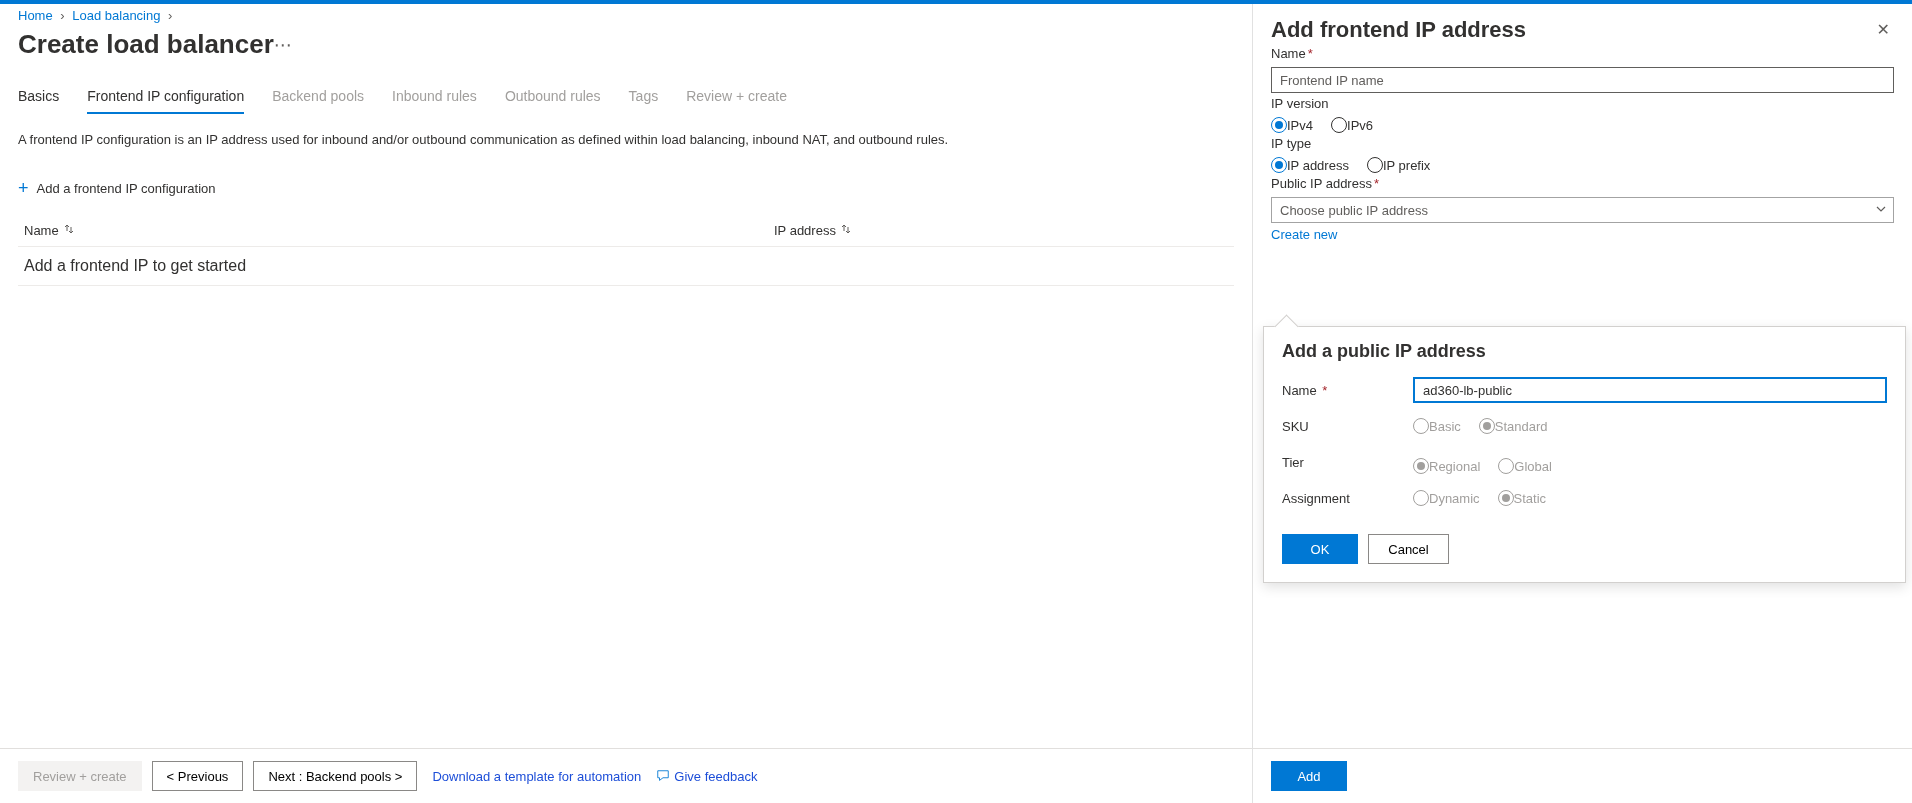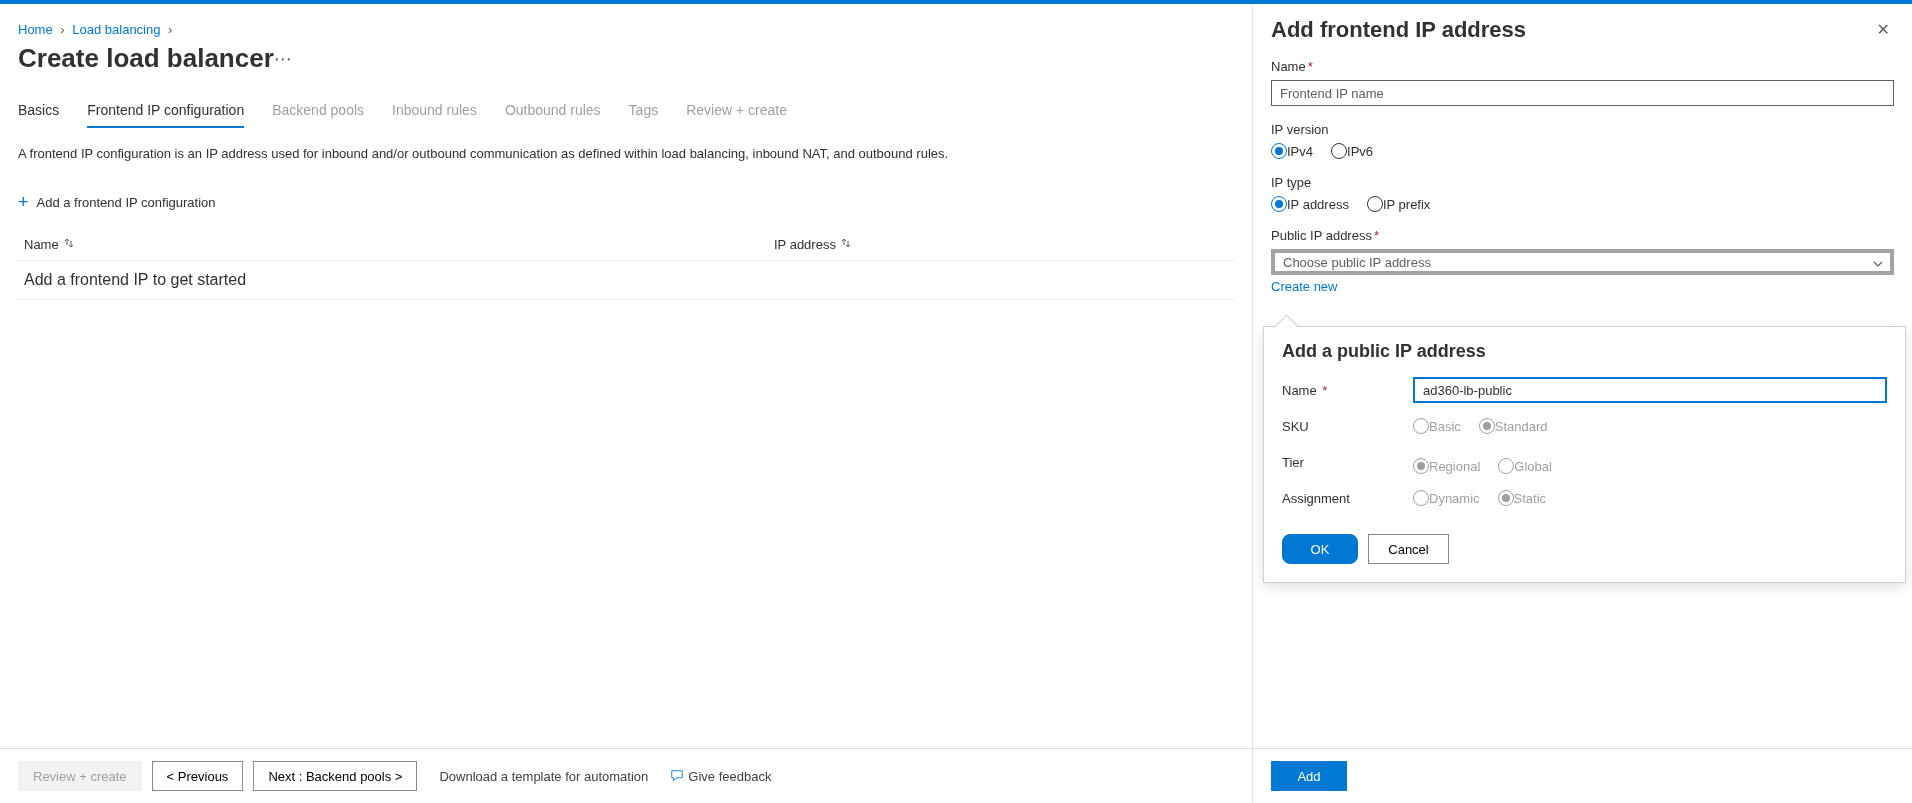--- a/index.html
+++ b/index.html
@@ -1,71 +1,71 @@
 <!DOCTYPE html>
 <html><head>
 <meta charset="utf-8">
 <style>
   * { box-sizing: border-box; font-family: "Segoe UI", Arial, sans-serif; }
   html,body { margin:0; padding:0; width:1912px; height:803px; background:#fff; color:#323130; font-size:13px; overflow:hidden; }
   .topbar { width:100%; height:4px; background:#0078d4; }
   .main { position:relative; width:100%; height:calc(100% - 4px); }
   .content { position:absolute; left:0; top:0; right:660px; bottom:0; padding:0 18px; }
-  .breadcrumbs { padding-top:18px; font-size:13px; }
+  .breadcrumbs { padding-top:4px; font-size:13px; }
   .breadcrumbs a { color:#0078d4; text-decoration:none; }
   .breadcrumbs .sep { color:#605e5c; margin:0 4px; }
   .page-title-row { display:flex; align-items:center; margin-top:6px; }
   .page-title { font-size:26px; font-weight:600; color:#323130; }
   .more { color:#605e5c; font-size:18px; cursor:pointer; }
   .tabs { margin-top:28px; border-bottom:0; display:flex; gap:28px; font-size:14px; }
   .tab { padding-bottom:8px; color:#a19f9d; cursor:pointer; }
   .tab.enabled { color:#323130; }
   .tab.active { color:#323130; border-bottom:2px solid #0078d4; }
   .desc { margin-top:18px; color:#323130; font-size:13px; }
   .add-row { margin-top:32px; display:flex; align-items:center; gap:8px; color:#323130; cursor:pointer; font-size:13px; }
   .plus { font-size:18px; font-weight:300; color:#0078d4; line-height:1; }
   .table-head { margin-top:18px; display:flex; border-bottom:1px solid #edebe9; padding:8px 6px; font-size:13px; }
   .col-name { flex:0 0 750px; display:flex; align-items:center; gap:4px; }
   .col-ip { flex:0 0 300px; display:flex; align-items:center; gap:4px; }
   .sort-icon svg { width:12px; height:12px; }
   .table-row { padding:10px 6px; border-bottom:1px solid #edebe9; color:#323130; font-size:16px; }
   .bottom-bar { position:absolute; left:0; right:660px; bottom:0; border-top:1px solid #e1dfdd; padding:12px 18px; display:flex; align-items:center; gap:10px; background:#fff; }
   .btn { height:30px; padding:0 14px; font-size:13px; border:1px solid #8a8886; background:#fff; cursor:pointer; }
   .btn.disabled { background:#f3f2f1; color:#a19f9d; border-color:#f3f2f1; cursor:default; }
-  .link { color:#404040; text-decoration:none; font-size:13px; margin-left:12px; display:inline-flex; align-items:center; gap:4px; }
+  .link { color:#1d4ed8; text-decoration:none; font-size:13px; margin-left:5px; display:inline-flex; align-items:center; gap:4px; }
   .panel { position:absolute; right:0; top:0; width:660px; height:100%; border-left:1px solid #e1e1e1; background:#fff; padding:12px 18px 0 18px; overflow:visible; }
   .panel-head { display:flex; align-items:center; justify-content:space-between; }
   .panel-title { font-size:22px; font-weight:600; color:#323130; }
   .close-x { font-size:16px; color:#605e5c; cursor:pointer; padding:4px; }
-  .field { margin-top:16px; }
+  .field { margin-top:3px; }
   .lbl { font-size:13px; color:#323130; display:inline-block; }
   .req { color:#a4262c; margin-left:2px; }
   .text-input { margin-top:6px; width:100%; height:26px; border:1px solid #605e5c; padding:0 8px; font-size:13px; color:#323130; }
   .text-input::placeholder { color:#605e5c; }
   .radio-row { margin-top:6px; display:flex; align-items:center; gap:18px; }
   .radio { display:inline-flex; align-items:center; cursor:pointer; }
   .radio .circle { width:16px; height:16px; border:1px solid #323130; border-radius:50%; display:inline-flex; align-items:center; justify-content:center; }
   .radio.selected .circle { border-color:#0078d4; }
   .radio .dot { width:8px; height:8px; border-radius:50%; background:#0078d4; display:none; }
   .radio.selected .dot { display:block; }
   .radio.disabled { color:#a19f9d; cursor:default; }
   .radio.disabled .circle { border-color:#a19f9d; }
   .radio.disabled .dot { background:#a19f9d; }
-  .select { margin-top:6px; width:100%; height:26px; border:4px solid #a3a3a3; padding:0 24px 0 8px; font-size:13px; color:#605e5c; background:#fff; position:relative; display:flex; align-items:center; cursor:pointer; }
+  .select { margin-top:6px; width:100%; height:26px; border:1px solid #a3a3a3; padding:0 24px 0 8px; font-size:13px; color:#605e5c; background:#fff; position:relative; display:flex; align-items:center; cursor:pointer; }
   .select .chev { position:absolute; right:6px; top:5px; }
   .create-link { color:#0078d4; font-size:13px; text-decoration:none; display:inline-block; margin-top:4px; }
   .popup { position:absolute; top:322px; left:10px; right:6px; background:#fff; border:1px solid #d2d0ce; box-shadow:0 4px 12px rgba(0,0,0,0.12); padding:14px 18px 18px 18px; }
   .popup::before { content:""; position:absolute; top:-9px; left:14px; width:16px; height:16px; background:#fff; border-left:1px solid #d2d0ce; border-top:1px solid #d2d0ce; transform:rotate(45deg); }
   .popup-title { font-size:18px; font-weight:600; color:#323130; margin-bottom:10px; }
   .form-row { display:flex; align-items:center; min-height:36px; }
   .form-row .flabel { width:96px; font-size:13px; color:#323130; }
   .form-row .fcontrol { flex:1;padding-left:35px; }
   .popup .text-input { border:2px solid #0078d4; height:26px; margin-top:0; color:#323130; }
   .popup .btns { margin-top:18px; display:flex; gap:10px; }
-  .btn.primary { background:#0078d4; border-color:#0078d4; color:#fff;border-radius:8px; }
+  .btn.primary { background:#0078d4; border-color:#0078d4; color:#fff; }
   .panel-bottom { position:absolute; left:0; right:0; bottom:0; padding:12px 18px; border-top:1px solid #e1dfdd; background:#fff; }
   .btn.add { background:#0078d4; border-color:#0078d4; color:#fff; width:76px; }
 </style>
 </head>
 <body>
 
 <div class="topbar"></div>
 <div class="main">
   <div class="content">
     <div class="breadcrumbs">

